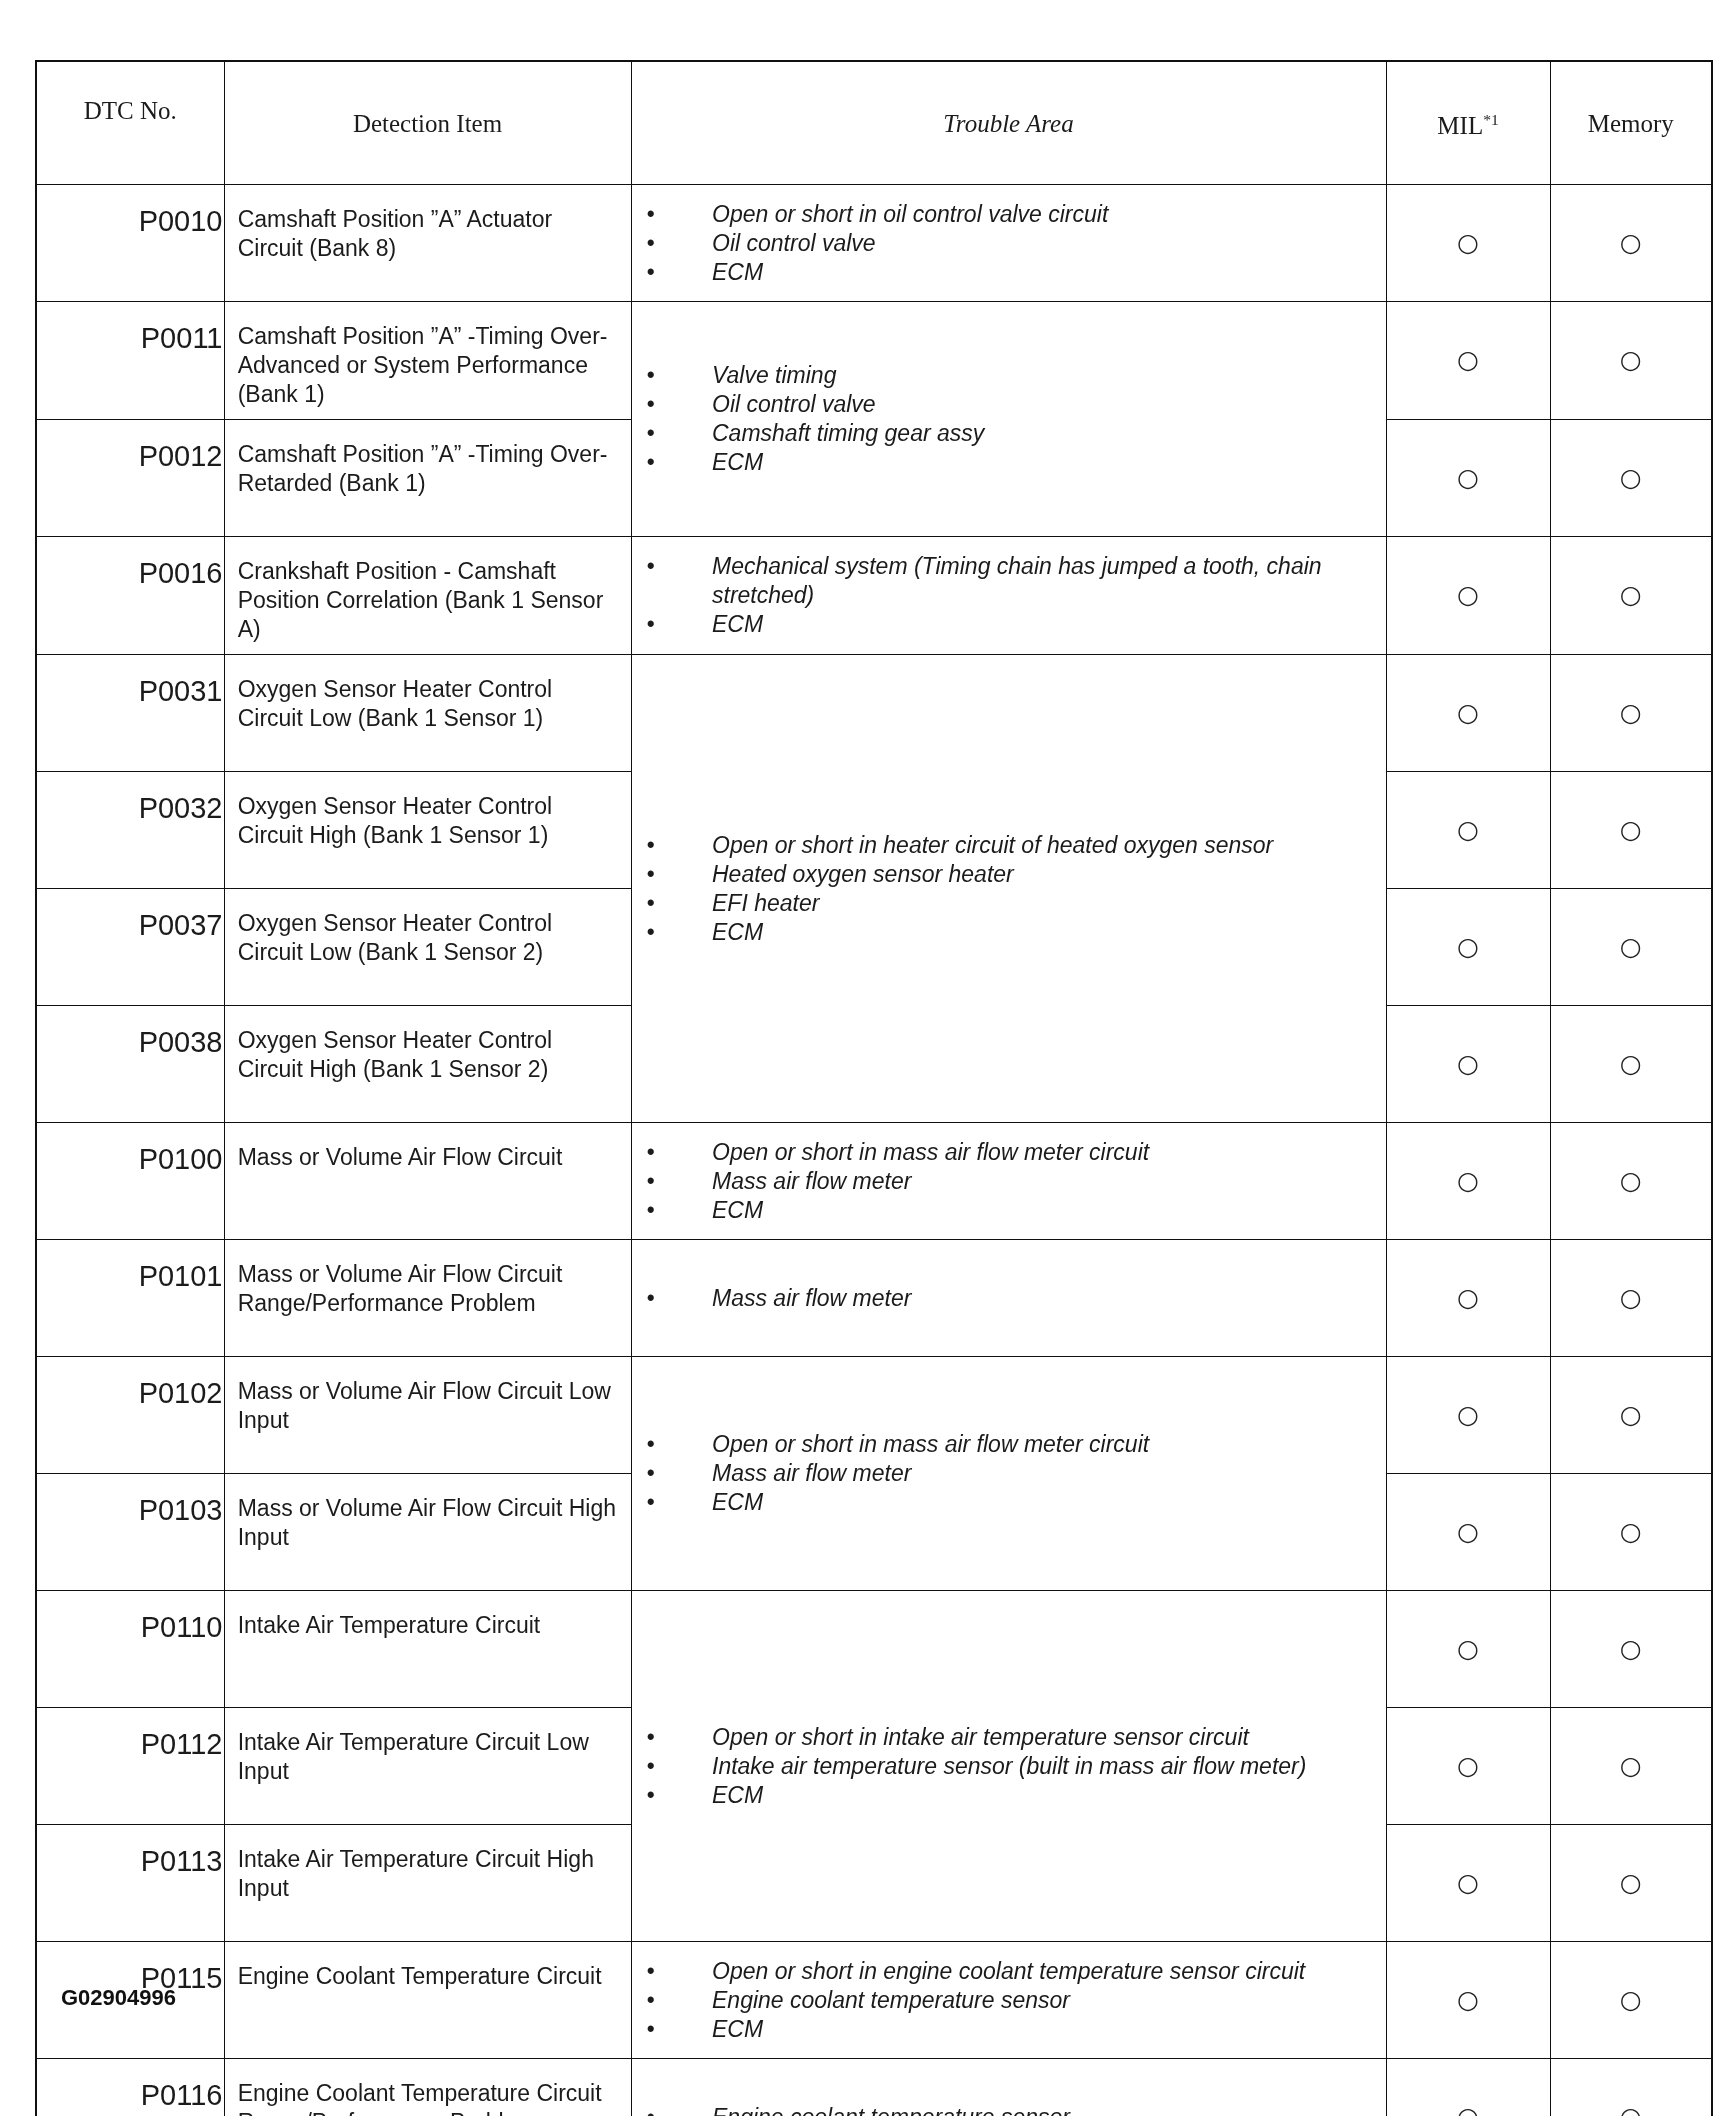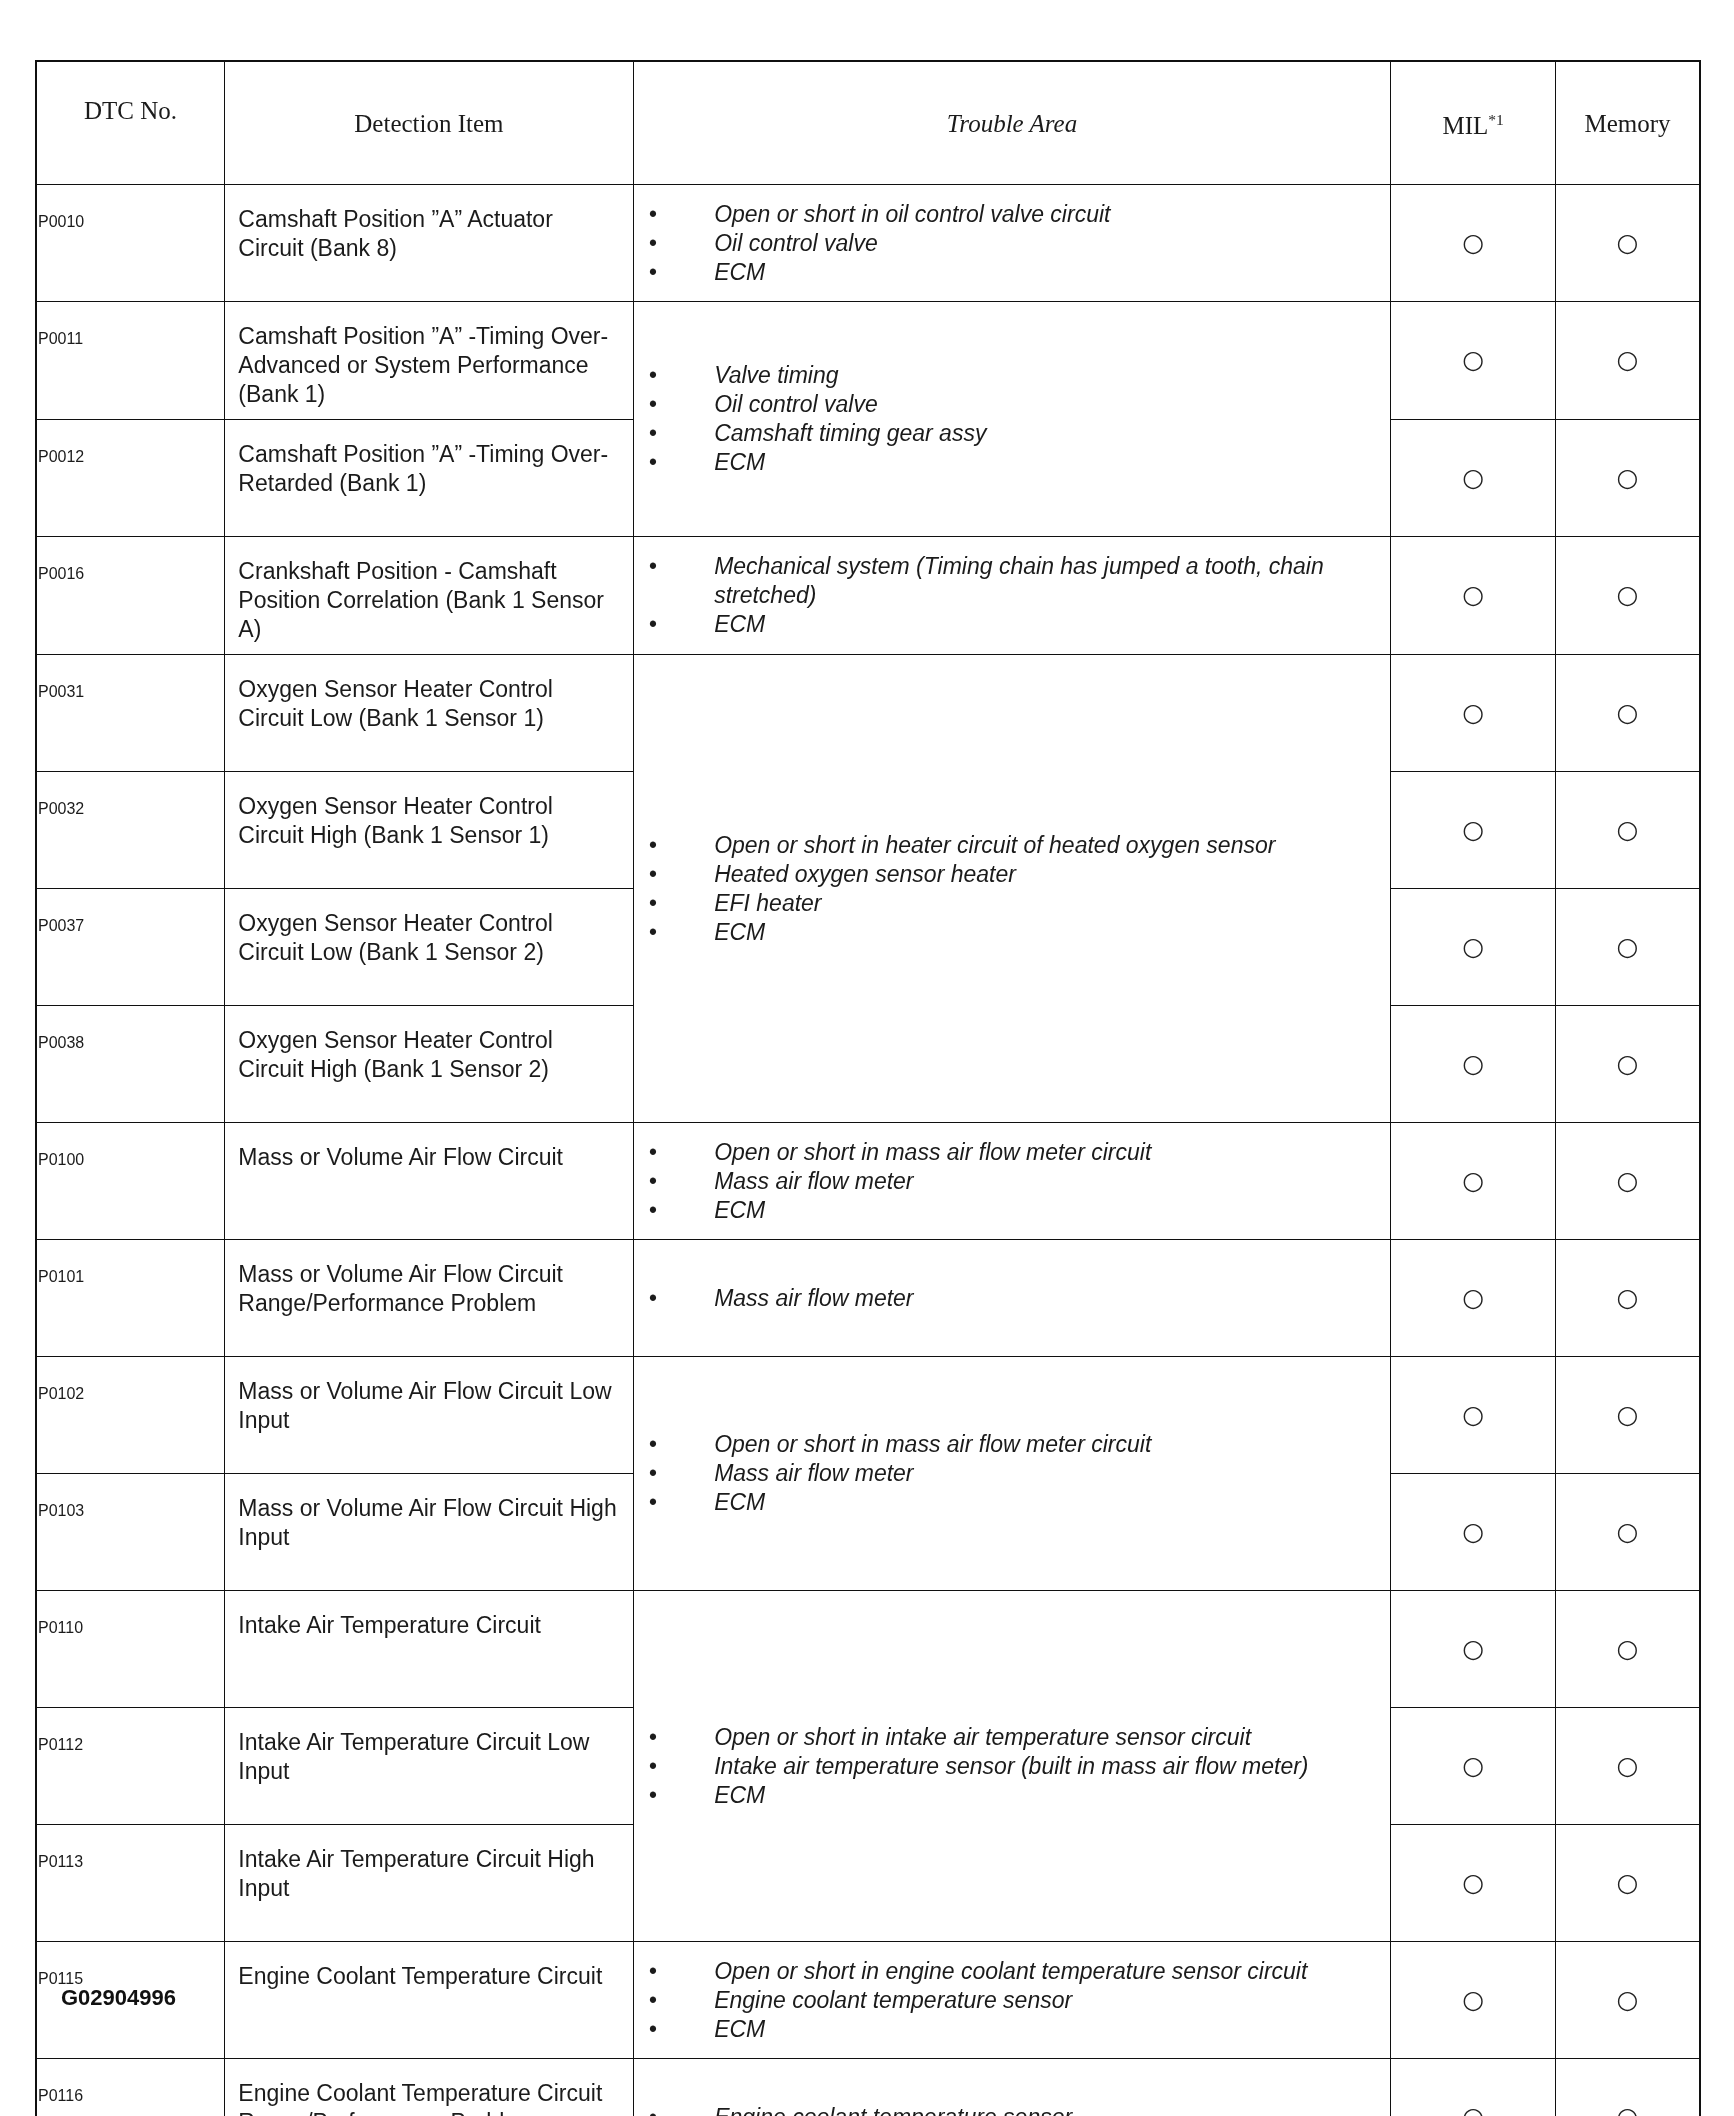--- a/index.html
+++ b/index.html
@@ -34,27 +34,27 @@
   }
   thead th.c-dtc { vertical-align: top; padding-top: 34px; }
   thead sup { font-size: 0.62em; vertical-align: super; }
 
   tbody td { height: 86px; }
 
   .c-dtc     { width: 188px; }
   .c-det     { width: 407px; }
   .c-trouble { width: 755px; font-style: italic; }
   .c-mil     { width: 164px; margin-left: 30px; }
-  .c-memory  { width: 144px; }
+  .c-memory  { width: 162px; }
 
   td.c-dtc {
-    text-align: left;
+    text-align: right;
     vertical-align: top;
     padding-top: 21.5px;
-    font-size: 16px;
+    font-size: 29px;
   }
   td.c-det {
     vertical-align: top;
     padding: 20px 8.3px 10px 13.2px;
   }
   td.c-trouble {
     vertical-align: middle;
     padding: 10px 10px 10px 15px;
   }
   td.c-mil, td.c-memory {

